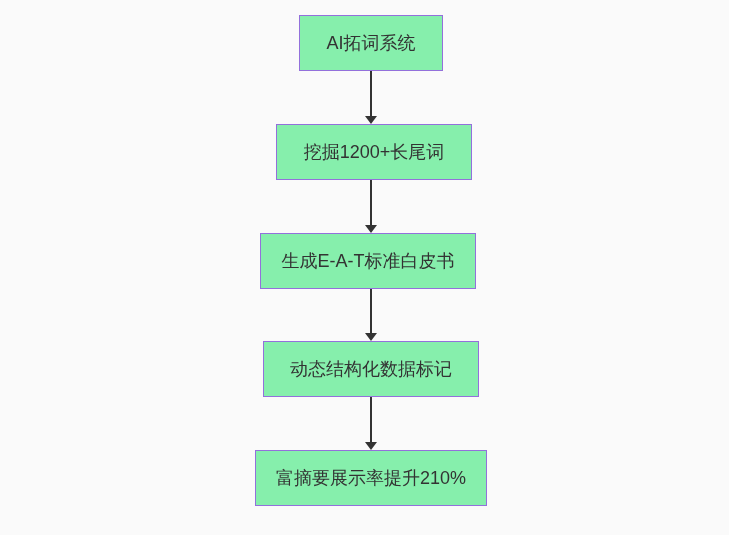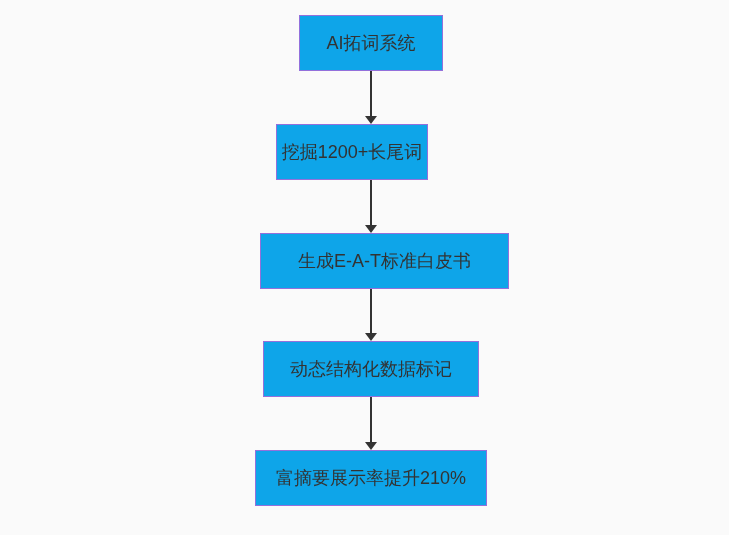--- a/index.html
+++ b/index.html
@@ -13,37 +13,37 @@
     position: relative;
     width: 729px;
     height: 535px;
     background: #fafafa;
     overflow: hidden;
   }
   .flow-node {
     position: absolute;
     box-sizing: border-box;
     height: 56px;
-    background: #0ea5e9;
+    background: #86efac;
     border: 1px solid #9370db;
     display: flex;
     align-items: center;
     justify-content: center;
     color: #333333;
     font-size: 18px;
     line-height: 1;
     white-space: nowrap;
     text-align: center;
   }
   .flow-node .node-label {
     display: inline-block;
   }
   .node-1 { left: 299px; top: 15px;  width: 144px; }
-  .node-2 { left: 276px; top: 124px; width: 152px; }
-  .node-3 { left: 260px; top: 233px; width: 249px; }
+  .node-2 { left: 276px; top: 124px; width: 196px; }
+  .node-3 { left: 260px; top: 233px; width: 216px; }
   .node-4 { left: 263px; top: 341px; width: 216px; justify-content: center; }
   .node-5 { left: 255px; top: 450px; width: 232px; text-align: center; }
 
   .edge {
     position: absolute;
     left: 364px;
     width: 14px;
   }
   .edge-1 { top: 71px;  height: 53px; }
   .edge-2 { top: 180px; height: 53px; }

